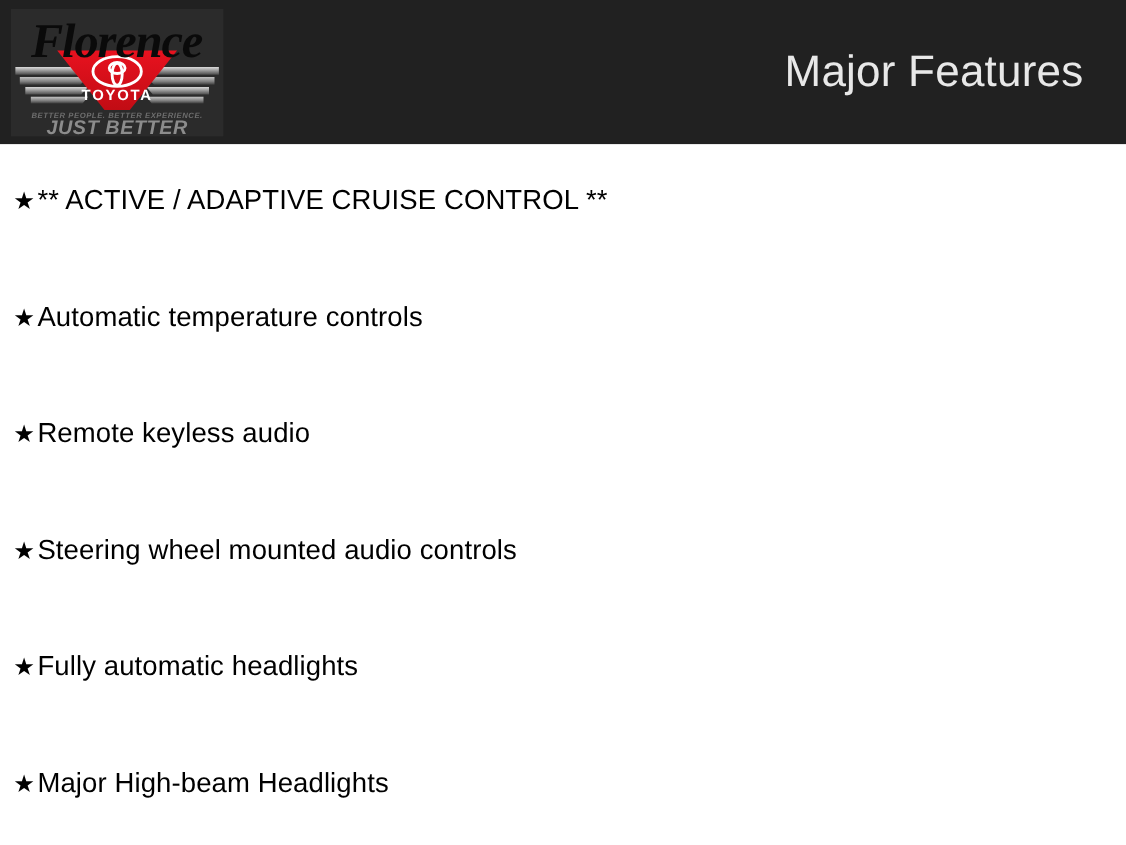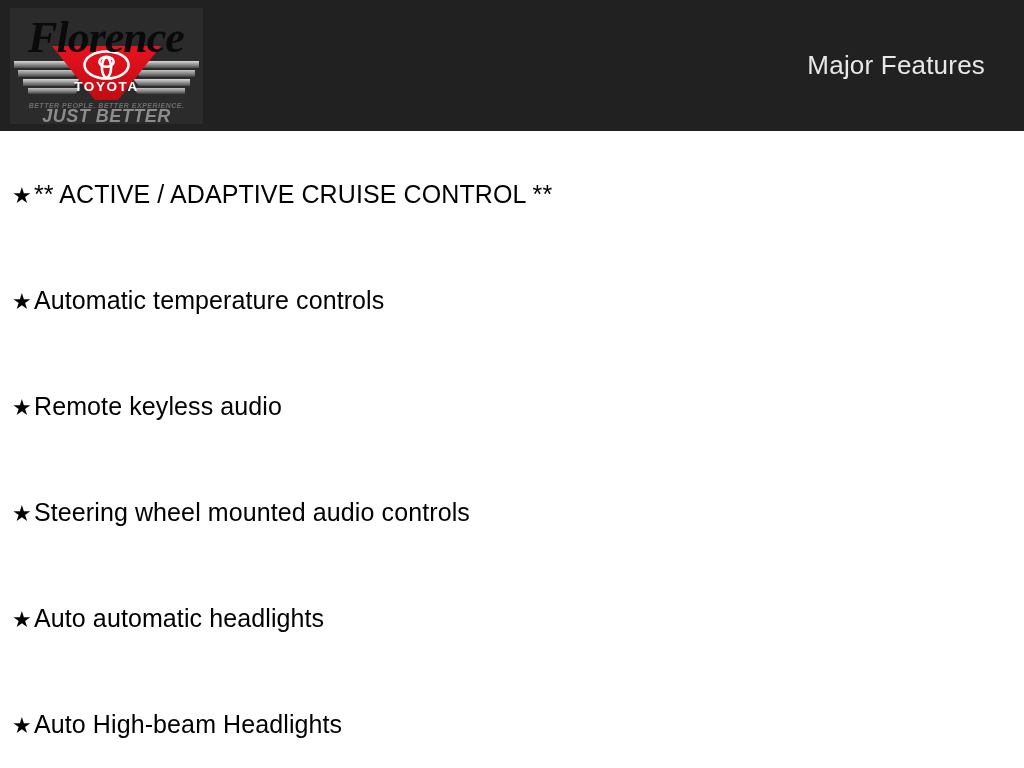--- a/index.html
+++ b/index.html
@@ -47,21 +47,21 @@
     width: 193px;
     height: 116px;
   }
 
   
   .header-title {
     position: absolute;
     right: 39px;
     top: 47px;
     color: #e8e8e8;
-    font-size: 26px;
+    font-size: 40px;
     line-height: 36px;
     font-weight: 400;
     letter-spacing: 0.2px;
     white-space: nowrap;
     text-align: right;
     margin-left: 44px;
   }
 
   
   .features {
@@ -88,21 +88,20 @@
     line-height: 1;
     color: #000000;
     flex: none;
   }
   .feature-text {
     font-size: 25px;
     line-height: 30px;
     color: #000000;
     font-weight: 400;
     letter-spacing: 0.1px;
-    margin-top: 12px;
   }
 </style>
 </head>
 <body>
 
 <div class="slide">
 
   <div class="header">
 
     <div class="logo-box">
@@ -178,22 +177,22 @@
       <span class="feature-text">Remote keyless audio</span>
     </li>
 
     <li class="feature-item" style="top:354px;">
       <span class="bullet-star">★</span>
       <span class="feature-text">Steering wheel mounted audio controls</span>
     </li>
 
     <li class="feature-item" style="top:460px;">
       <span class="bullet-star">★</span>
-      <span class="feature-text">Auto automatic headlights</span>
+      <span class="feature-text">Fully automatic headlights</span>
     </li>
 
     <li class="feature-item" style="top:566px;">
       <span class="bullet-star">★</span>
-      <span class="feature-text">Auto High-beam Headlights</span>
+      <span class="feature-text">Major High-beam Headlights</span>
     </li>
 
   </ul>
 </div>
 
 </body></html>

